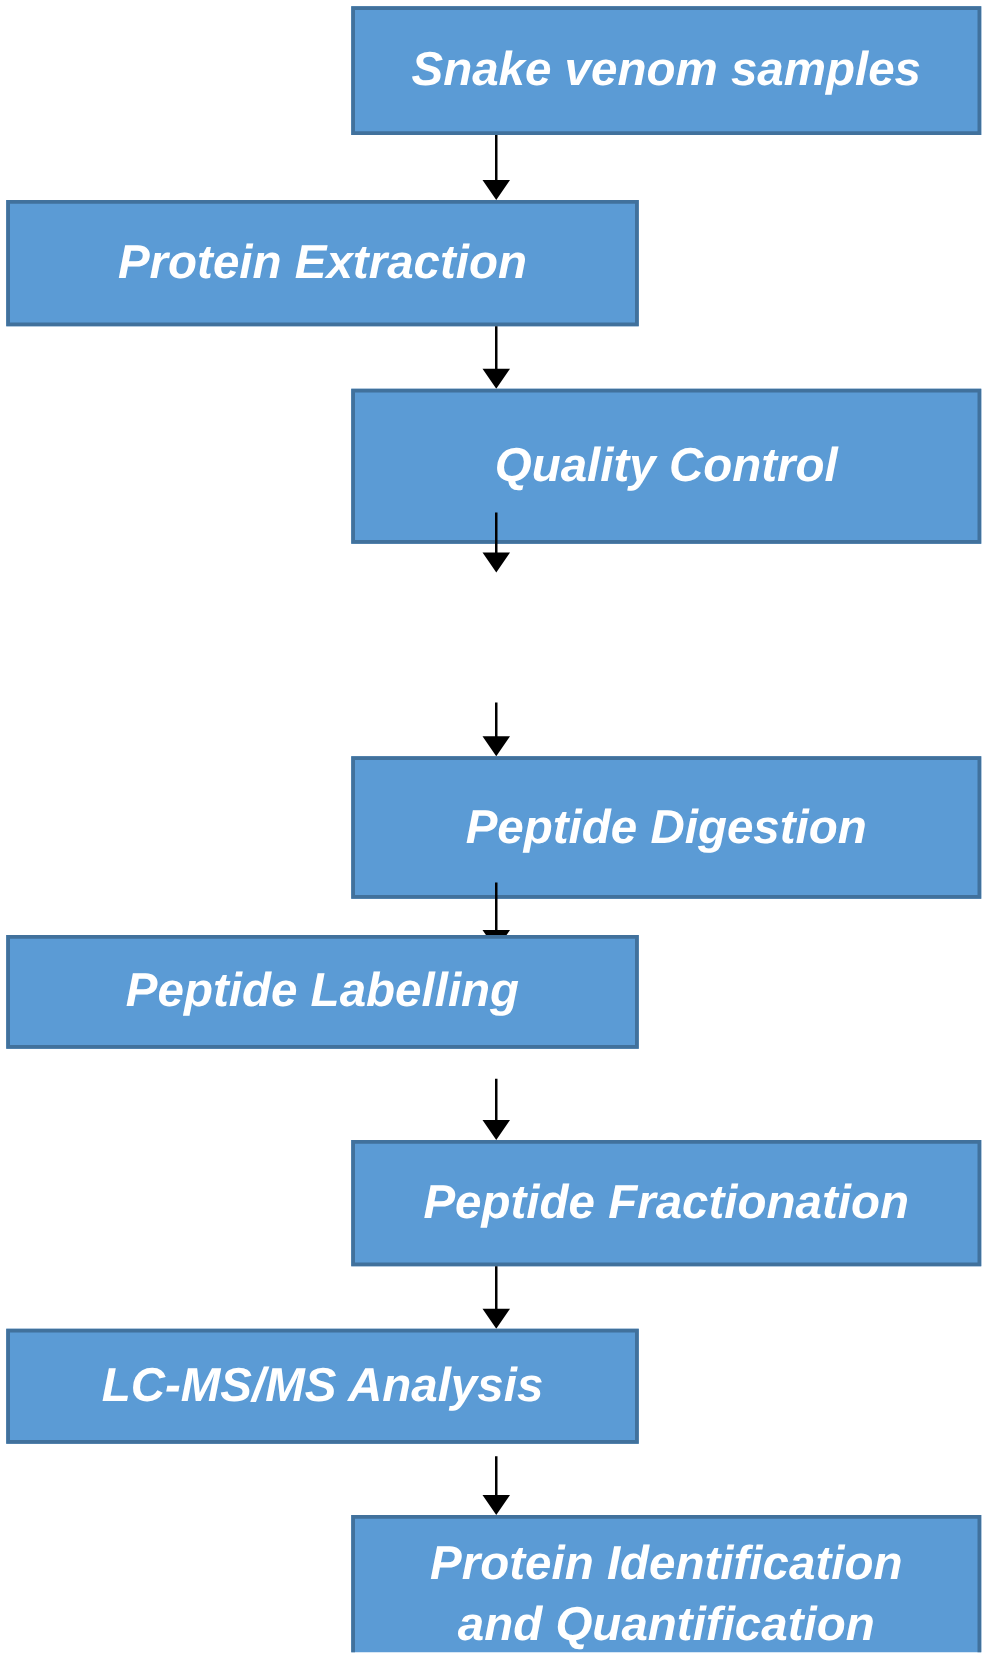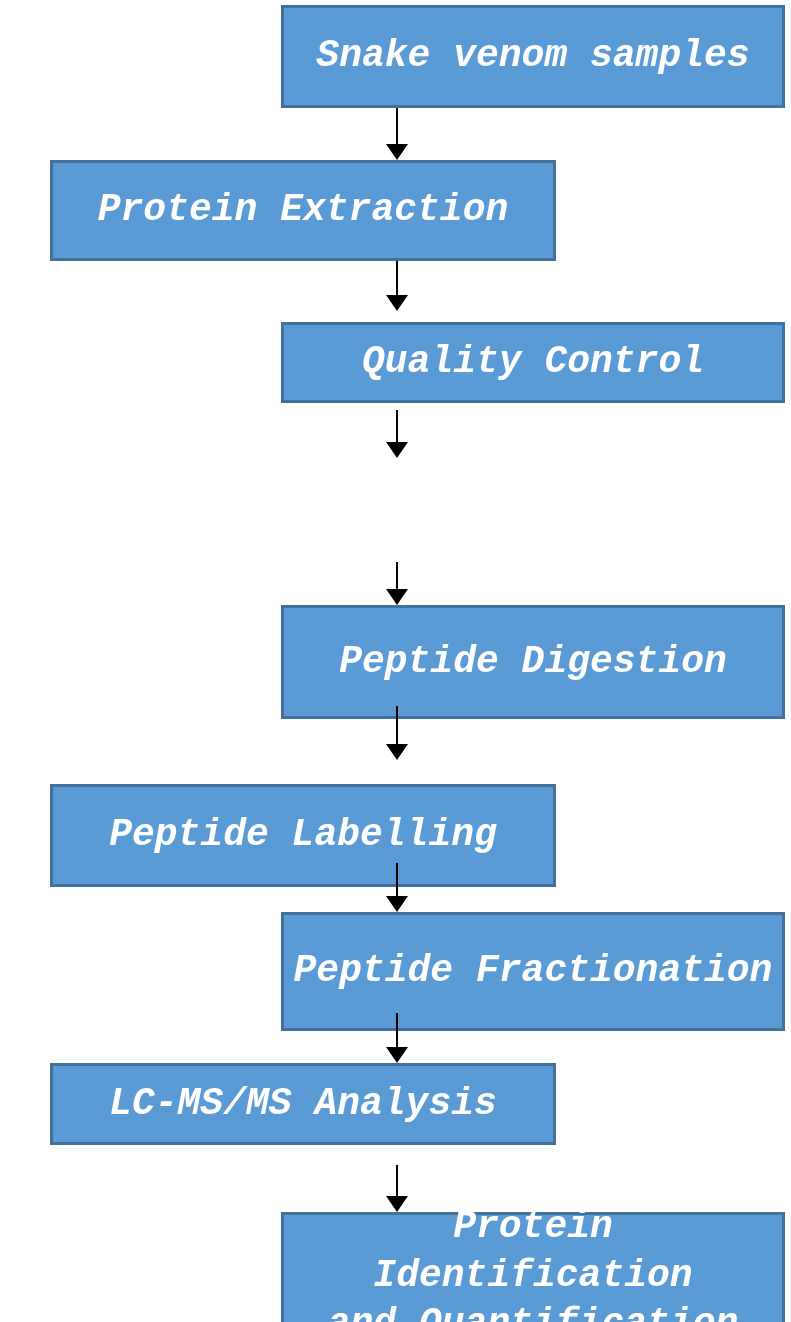--- a/index.html
+++ b/index.html
@@ -6,42 +6,42 @@
     margin: 0;
     padding: 0;
     background: #ffffff;
   }
   .canvas {
     position: relative;
     width: 791px;
     height: 1322px;
     background: #ffffff;
     overflow: hidden;
-    font-family: Liberation Mono, monospace;
+    font-family: Liberation Sans, sans-serif;
   }
   .box {
     position: absolute;
     box-sizing: border-box;
     background: #5b9bd5;
     border: 3px solid #41719c;
     display: flex;
     align-items: center;
     justify-content: center;
     text-align: center;
   }
   .box .label {
     color: #ffffff;
     font-weight: bold;
     font-style: italic;
     font-size: 38px;
     line-height: 1.28;
     white-space: pre-line;
     letter-spacing: 0px;
   }
-  .box.left  { left: 5px;   width: 506px; margin-left: 45px; }
+  .box.left  { left: 5px;   width: 506px; }
   .box.right { left: 281px; width: 504px; }
 
   .arrow {
     position: absolute;
     left: 386px;
     width: 22px;
   }
   .arrow .arrow-line {
     position: absolute;
     left: 10px;
@@ -77,21 +77,21 @@
 
   <div class="box left" style="top:160px;height:101px">
     <span class="label">Protein Extraction</span>
   </div>
 
   <div class="arrow" style="top:261px;height:50px">
     <div class="arrow-line"></div>
     <div class="arrow-head"></div>
   </div>
 
-  <div class="box right" style="top:322px;height:81px">
+  <div class="box right" style="top:311px;height:124px">
     <span class="label">Quality Control</span>
   </div>
 
   <div class="arrow" style="top:410px;height:48px">
     <div class="arrow-line"></div>
     <div class="arrow-head"></div>
   </div>
 
 
   <div class="arrow" style="top:562px;height:43px">
@@ -101,39 +101,39 @@
 
   <div class="box right" style="top:605px;height:114px">
     <span class="label">Peptide Digestion</span>
   </div>
 
   <div class="arrow" style="top:706px;height:54px">
     <div class="arrow-line"></div>
     <div class="arrow-head"></div>
   </div>
 
-  <div class="box left" style="top:784px;height:103px">
+  <div class="box left" style="top:748px;height:91px">
     <span class="label">Peptide Labelling</span>
   </div>
 
   <div class="arrow" style="top:863px;height:49px">
     <div class="arrow-line"></div>
     <div class="arrow-head"></div>
   </div>
 
-  <div class="box right" style="top:912px;height:119px">
+  <div class="box right" style="top:912px;height:101px">
     <span class="label">Peptide Fractionation</span>
   </div>
 
   <div class="arrow" style="top:1013px;height:50px">
     <div class="arrow-line"></div>
     <div class="arrow-head"></div>
   </div>
 
-  <div class="box left" style="top:1063px;height:82px">
+  <div class="box left" style="top:1063px;height:92px">
     <span class="label">LC-MS/MS Analysis</span>
   </div>
 
   <div class="arrow" style="top:1165px;height:47px">
     <div class="arrow-line"></div>
     <div class="arrow-head"></div>
   </div>
 
   <div class="box right" style="top:1212px;height:128px">
     <span class="label">Protein Identification

